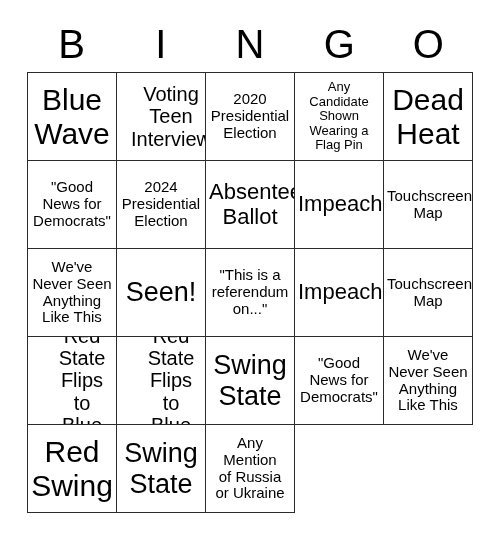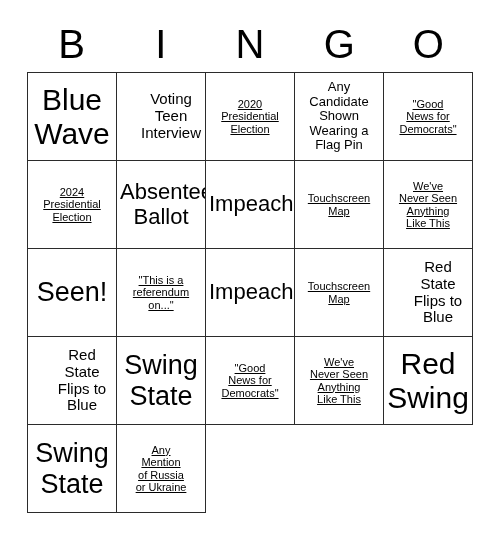--- a/index.html
+++ b/index.html
@@ -77,22 +77,22 @@
     width: 100%;
     line-height: 1.12;
     color: #000000;
     white-space: pre-line;
   }
 
   
   .fs-xxl .cell-text { font-size: 30px; }
   .fs-xl  .cell-text { font-size: 27px; }
   .fs-lg  .cell-text { font-size: 22px; }
-  .fs-md  .cell-text { font-size: 15px; margin-left: 20px; }
-  .fs-sm  .cell-text { font-size: 11px; text-decoration: underline; }
+  .fs-md  .cell-text { font-size: 20px; margin-left: 20px; }
+  .fs-sm  .cell-text { font-size: 15px; }
   .fs-xs  .cell-text { font-size: 13px; }
 </style>
 </head>
 <body>
 
 <div id="card">
 
   <div id="header">
     <div class="header-cell">B</div>
     <div class="header-cell">I</div>
@@ -117,20 +117,24 @@
 Presidential
 Election</span>
       </div>
     <div class="cell fs-xs">
         <span class="cell-text">Any
 Candidate
 Shown
 Wearing a
 Flag Pin</span>
       </div>
+    <div class="cell fs-xxl">
+        <span class="cell-text">Dead
+Heat</span>
+      </div>
 
     <div class="cell fs-sm">
         <span class="cell-text">"Good
 News for
 Democrats"</span>
       </div>
     <div class="cell fs-sm">
         <span class="cell-text">2024
 Presidential
 Election</span>

